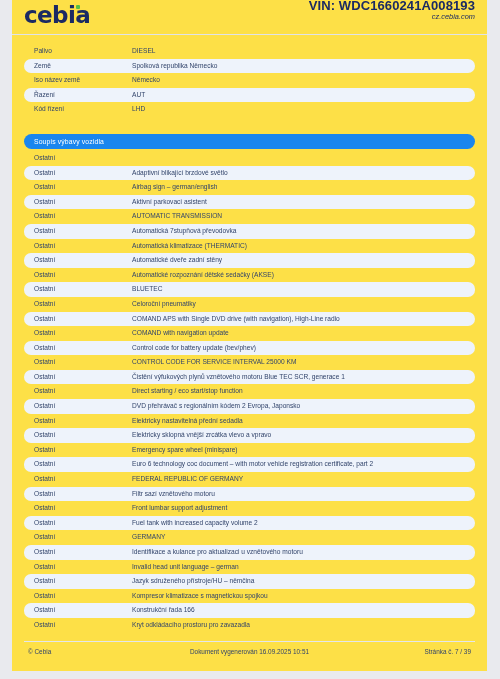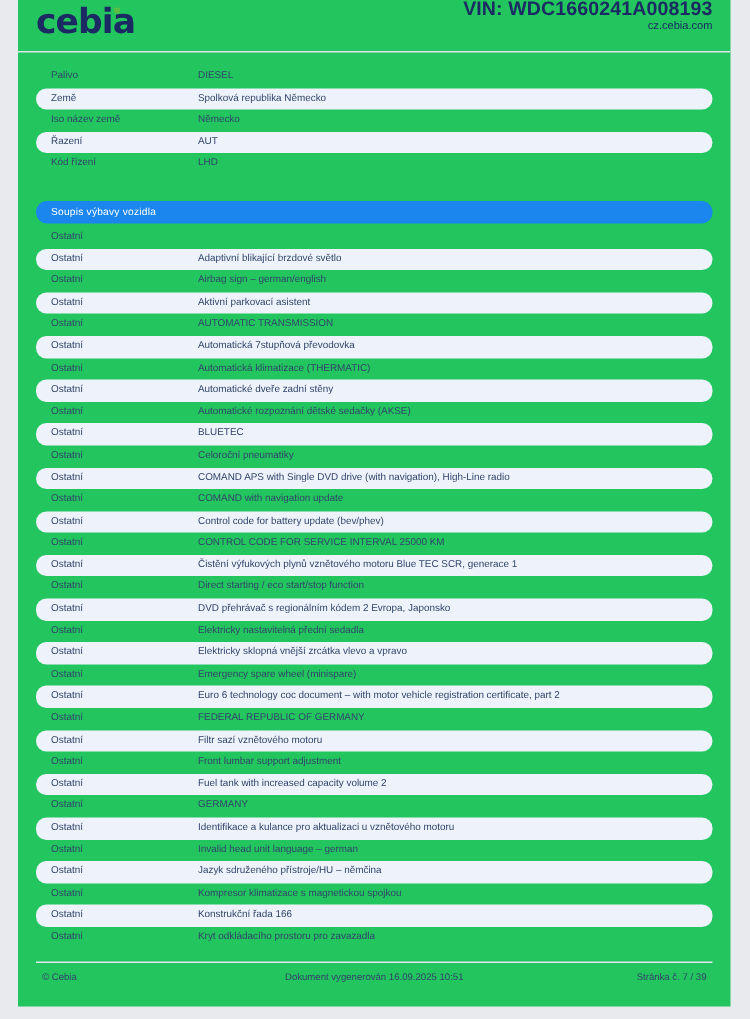--- a/index.html
+++ b/index.html
@@ -14,21 +14,21 @@
     overflow: hidden;
   }
 
   
   .page-sheet {
     position: absolute;
     left: 12px;
     top: 0px;
     width: 475px;
     height: 671px;
-    background: #22c55e;
+    background: #fde047;
     box-sizing: border-box;
     overflow: hidden;
   }
 
   
   .doc-header {
     position: relative;
     height: 36px;
     padding: 0 12px;
   }
@@ -69,20 +69,21 @@
     font-weight: 700;
     color: #1b2a63;
     line-height: 11px;
     letter-spacing: 0.1px;
   }
   .site-line {
     font-size: 7.4px;
     color: #1b2a63;
     line-height: 11px;
     font-weight: 400;
+    font-style: italic;
   }
   .header-rule {
     position: absolute;
     left: 0;
     right: 0;
     top: 34px;
     height: 1px;
     background: #dfe3ea;
   }
 

